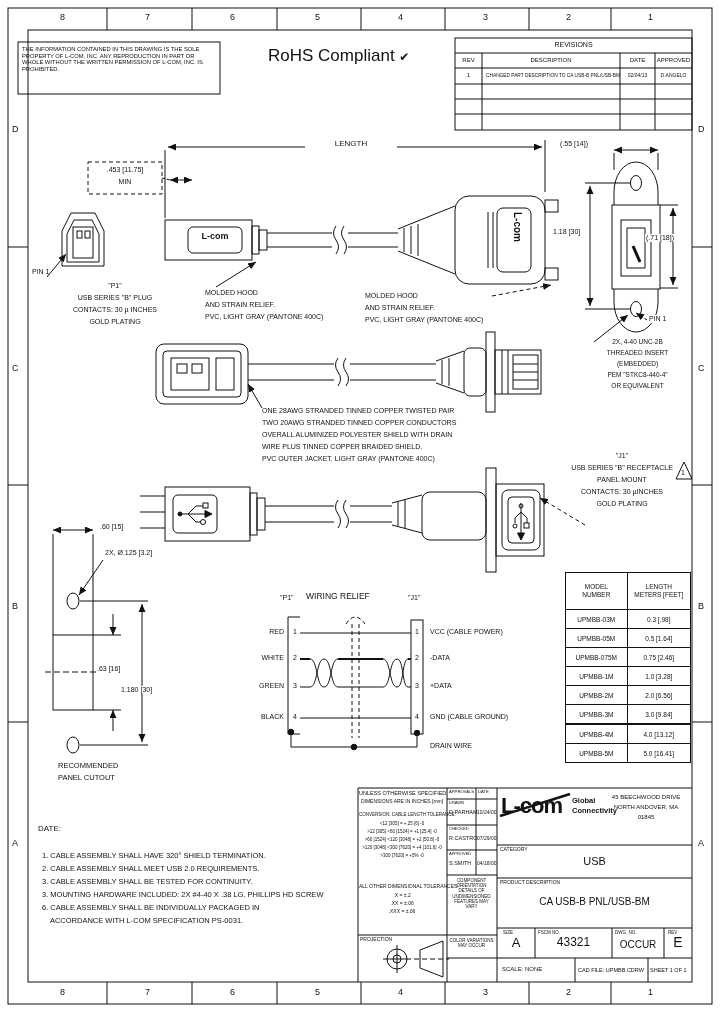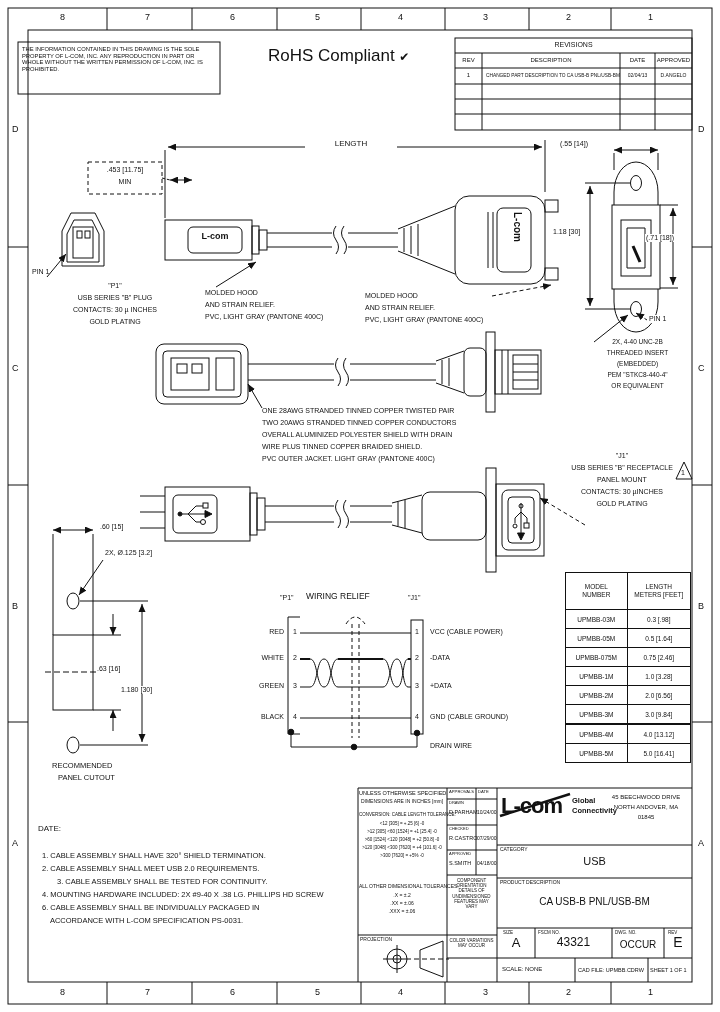--- a/index.html
+++ b/index.html
@@ -358,21 +358,21 @@
 <div class="t s7 c" style="left:552px;top:464px;width:140px;">USB SERIES "B" RECEPTACLE</div>
 <div class="t s7 c" style="left:552px;top:476px;width:140px;">PANEL MOUNT</div>
 <div class="t s7 c" style="left:552px;top:488px;width:140px;">CONTACTS: 30 µINCHES</div>
 <div class="t s7 c" style="left:552px;top:500px;width:140px;">GOLD PLATING</div>
 <div class="t s7" style="left:681px;top:469px;">1</div>
 
 <div class="t s7" style="left:100px;top:523px;">.60 [15]</div>
 <div class="t s7" style="left:105px;top:549px;">2X, Ø.125 [3.2]</div>
 <div class="t s7 bg" style="left:96px;top:665px;">.63 [16]</div>
 <div class="t s7 bg" style="left:120px;top:686px;">1.180 [30]</div>
-<div class="t s75" style="left:52px;top:762px;">RECOMMENDED</div>
+<div class="t s75" style="left:58px;top:762px;">RECOMMENDED</div>
 <div class="t s75" style="left:58px;top:774px;">PANEL CUTOUT</div>
 
 <div class="t s7" style="left:280px;top:594px;">"P1"</div>
 <div class="t s85" style="left:306px;top:592px;">WIRING RELIEF</div>
 <div class="t s7" style="left:408px;top:594px;">"J1"</div>
 <div class="t s7 r" style="left:244px;top:628px;width:40px;">RED</div>
 <div class="t s7 r" style="left:244px;top:654px;width:40px;">WHITE</div>
 <div class="t s7 r" style="left:244px;top:682px;width:40px;">GREEN</div>
 <div class="t s7 r" style="left:244px;top:713px;width:40px;">BLACK</div>
 <div class="t s7 bg" style="left:292px;top:628px;">1</div>
@@ -428,22 +428,22 @@
   <tr>
           <td>UPMBB-5M</td>
           <td>5.0 [16.41]</td>
         </tr>
 </tbody>
     </table>
 
 <div class="t s8" style="left:38px;top:824px;">DATE:</div>
 <div class="t s75 pre" style="left:42px;top:852px;">1. CABLE ASSEMBLY SHALL HAVE 320° SHIELD TERMINATION.</div>
 <div class="t s75 pre" style="left:42px;top:865px;">2. CABLE ASSEMBLY SHALL MEET USB 2.0 REQUIREMENTS.</div>
-<div class="t s75 pre" style="left:42px;top:878px;margin-left:15px;">3. CABLE ASSEMBLY SHALL BE TESTED FOR CONTINUITY.</div>
-<div class="t s75 pre" style="left:42px;top:891px;">4. MOUNTING HARDWARE INCLUDED: 2X #9-40 X .38 LG. PHILLIPS HD SCREW</div>
+<div class="t s75 pre" style="left:42px;top:878px;">3. CABLE ASSEMBLY SHALL BE TESTED FOR CONTINUITY.</div>
+<div class="t s75 pre" style="left:42px;top:891px;">3. MOUNTING HARDWARE INCLUDED: 2X #4-40 X .38 LG. PHILLIPS HD SCREW</div>
 <div class="t s75 pre" style="left:42px;top:904px;">6. CABLE ASSEMBLY SHALL BE INDIVIDUALLY PACKAGED IN</div>
 <div class="t s75 pre" style="left:42px;top:917px;">    ACCORDANCE WITH L-COM SPECIFICATION PS-0031.</div>
 
 <div class="t s55 c" style="left:359px;top:790px;width:86px;">UNLESS OTHERWISE SPECIFIED</div>
 <div class="t s5 c" style="left:359px;top:799px;width:86px;">DIMENSIONS ARE IN INCHES [mm]</div>
 <div class="t s45 c" style="left:359px;top:812px;width:86px;font-size:4.5px;">CONVERSION:  CABLE LENGTH TOLERANCE:</div>
 <div class="t s45 c" style="left:359px;top:821px;width:86px;font-size:4.5px;">&lt;12 [305] = +.25 [6] -0</div>
 <div class="t s45 c" style="left:359px;top:829px;width:86px;font-size:4.5px;">&gt;12 [305] &lt;60 [1524] = +1 [25.4] -0</div>
 <div class="t s45 c" style="left:359px;top:837px;width:86px;font-size:4.5px;">&gt;60 [1524] &lt;120 [3048] = +2 [50.8] -0</div>
 <div class="t s45 c" style="left:359px;top:845px;width:86px;font-size:4.5px;">&gt;120 [3048] &lt;300 [7620] = +4 [101.6] -0</div>

